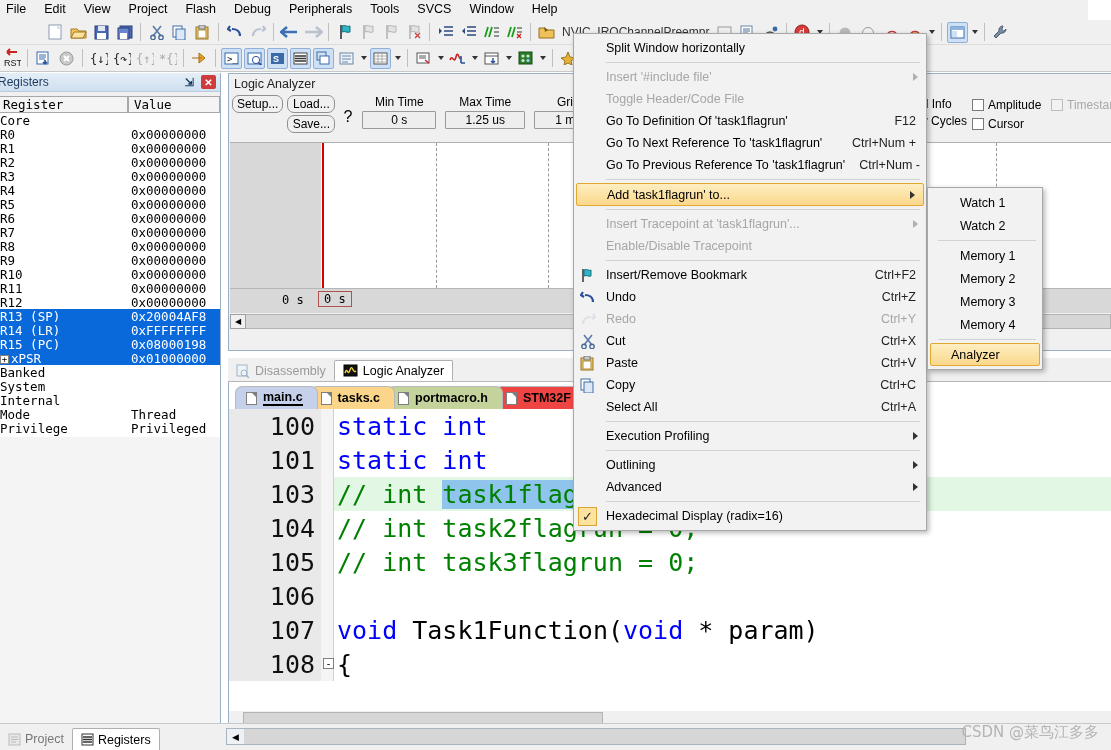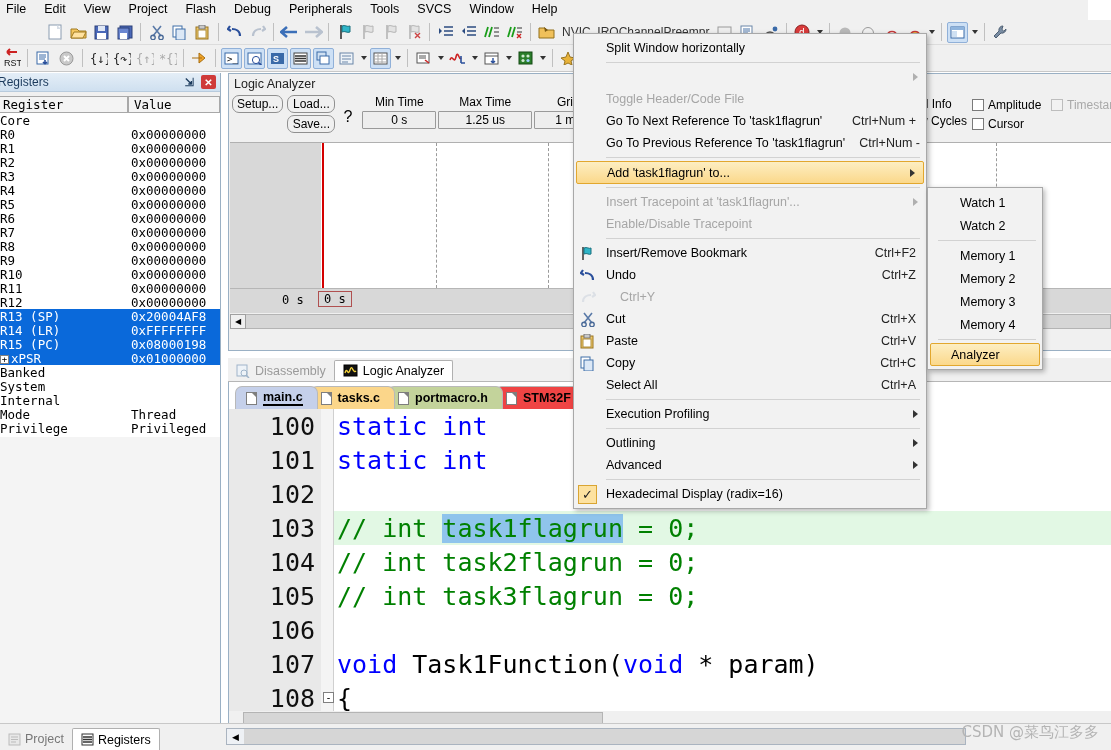--- a/index.html
+++ b/index.html
@@ -765,21 +765,21 @@
         <button class="labtn">Save...</button>
       </div>
       <div class="qmark">?</div>
 
       <div class="fieldgrp" style="width:78px">
         <div class="fieldlbl">Min Time</div>
         <div class="fieldval" style="width:74px">0 s</div>
       </div>
       <div class="fieldgrp" style="width:86px;margin-left:4px">
         <div class="fieldlbl">Max Time</div>
-        <div class="fieldval" style="width:94px">1.25 us</div>
+        <div class="fieldval" style="width:80px">1.25 us</div>
       </div>
       <div class="fieldgrp" style="width:72px;margin-left:4px">
         <div class="fieldlbl">Grid</div>
         <div class="fieldval" style="width:68px">1 ms</div>
       </div>
       <div class="la-vsep"></div>
       <div class="zoomgrp">
         <div class="fieldlbl">Zoom</div>
         <div class="zoomrow">
           <button class="zoombtn">In</button>
@@ -864,21 +864,20 @@
           <span class="lbl">portmacro.h</span>
         </div>
         <div class="ftab" style="background: #ef4444; z-index: 17;">
           <span class="doc-ico"></span>
           <span class="lbl">STM32F</span>
         </div>
       </div>
     <div class="code" id="codearea">
         <div class="cline"><div class="gutter">100</div><div class="foldstrip"></div><div class="ctext"><span class="kw">static </span><span class="kw">int</span></div></div>
         <div class="cline"><div class="gutter">101</div><div class="foldstrip"></div><div class="ctext"><span class="kw">static </span><span class="kw">int</span></div></div>
-        <div class="cline"><div class="gutter">102</div><div class="foldstrip"></div><div class="ctext"></div></div>
         <div class="cline hl-line"><div class="gutter">103</div><div class="foldstrip"></div><div class="ctext"><span class="cm">// int </span><span class="cm sel-span">task1flagrun</span><span class="cm"> = 0;</span></div></div>
         <div class="cline"><div class="gutter">104</div><div class="foldstrip"></div><div class="ctext"><span class="cm">// int task2flagrun = 0;</span></div></div>
         <div class="cline"><div class="gutter">105</div><div class="foldstrip"></div><div class="ctext"><span class="cm">// int task3flagrun = 0;</span></div></div>
         <div class="cline"><div class="gutter">106</div><div class="foldstrip"></div><div class="ctext"></div></div>
         <div class="cline"><div class="gutter">107</div><div class="foldstrip"></div><div class="ctext"><span class="kw">void </span><span>Task1Function(</span><span class="kw">void</span><span> * param)</span></div></div>
         <div class="cline"><div class="gutter">108</div><div class="foldstrip"></div><div class="foldbox">-</div><div class="ctext"><span>{</span></div></div>
       </div>
     <div class="code-hscroll">
       <div class="thumb"></div>
     </div>
@@ -891,24 +890,29 @@
   </div>
   <div class="watermark">CSDN @菜鸟江多多</div>
 
   <div class="ctxmenu" id="ctxmenu">
     <div class="strip"></div>
   <div class="mrow">
         <span class="txt">Split Window horizontally</span>
       </div>
       <div class="msep"></div>
       <div class="mrow disabled">
+        <span class="txt">Insert '#include file'</span>
         <span class="arrow"></span>
       </div>
       <div class="mrow disabled">
         <span class="txt">Toggle Header/Code File</span>
+      </div>
+      <div class="mrow">
+        <span class="txt">Go To Definition Of 'task1flagrun'</span>
+        <span class="acc">F12</span>
       </div>
       <div class="mrow">
         <span class="txt">Go To Next Reference To 'task1flagrun'</span>
         <span class="acc">Ctrl+Num +</span>
       </div>
       <div class="mrow">
         <span class="txt">Go To Previous Reference To 'task1flagrun'</span>
         <span class="acc">Ctrl+Num -</span>
       </div>
       <div class="msep"></div>
@@ -943,20 +947,21 @@
         </span>
         <span class="txt">Undo</span>
         <span class="acc">Ctrl+Z</span>
       </div>
       <div class="mrow disabled">
         <span class="micon" style="opacity: 0.45;">
           <svg width="16" height="14">
             <path d="M3 11c0-5 4-7 8-7M13 1l2 3-3 2" stroke="#c3ccd8" fill="none" stroke-width="2.2"></path>
           </svg>
         </span>
+        <span class="txt">Redo</span>
         <span class="acc">Ctrl+Y</span>
       </div>
       <div class="mrow">
         <span class="micon">
           <svg width="14" height="15">
             <path d="M3 1l8 10M11 1L3 11" stroke="#5a7aa8" fill="none" stroke-width="1.6"></path>
             <circle cx="3" cy="12.5" r="2.2" fill="none" stroke="#4a6a98" stroke-width="1.4"></circle>
             <circle cx="11" cy="12.5" r="2.2" fill="none" stroke="#4a6a98" stroke-width="1.4"></circle>
           </svg>
         </span>

